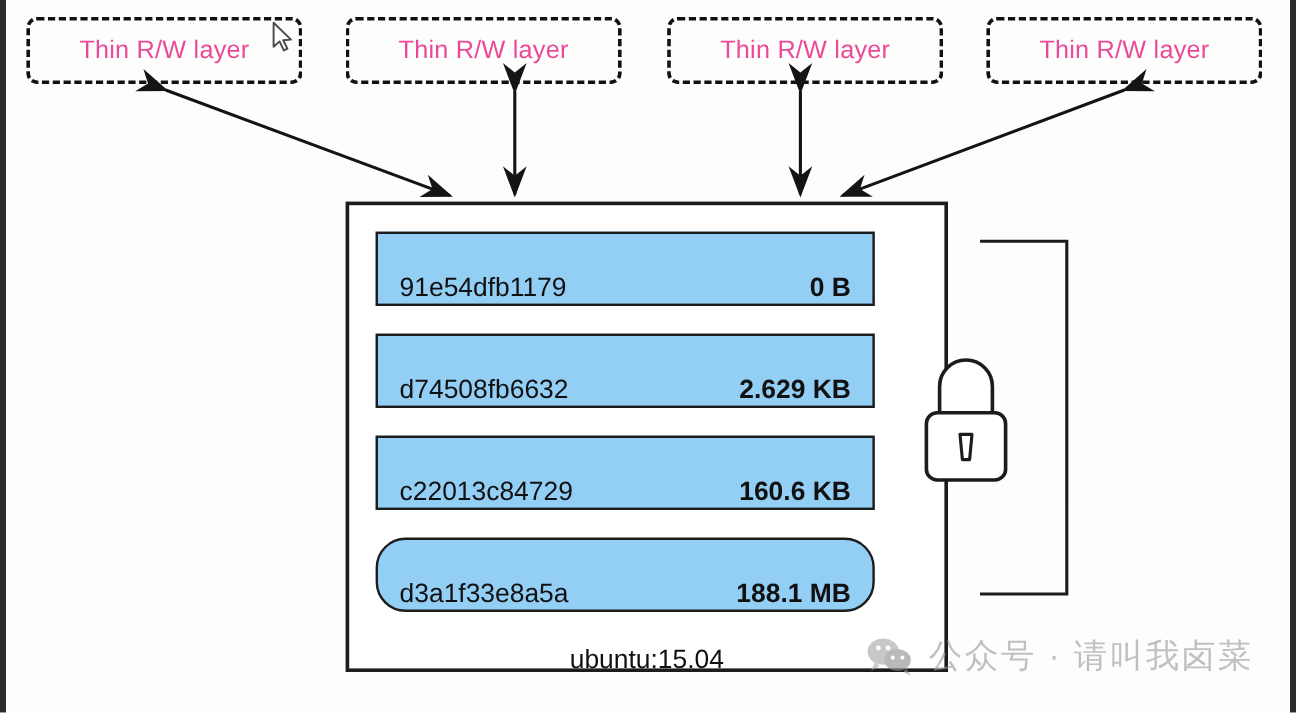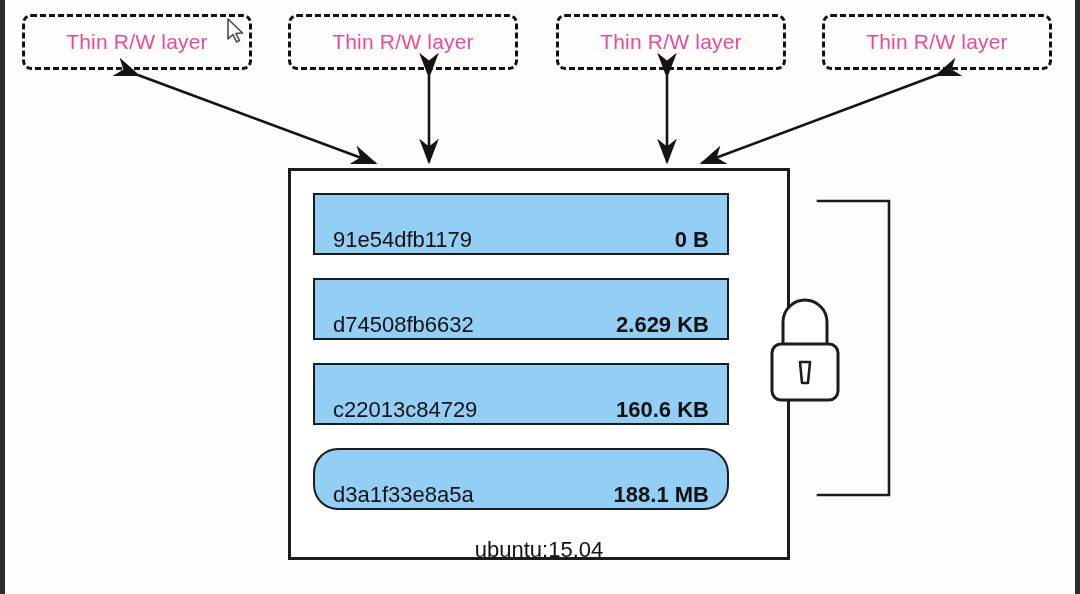--- a/index.html
+++ b/index.html
@@ -195,18 +195,31 @@
 
     <path d="M 818,201 L 889,201 L 889,495 L 818,495" fill="none" stroke="#1c1c1c" stroke-width="2.6" stroke-linecap="square" stroke-linejoin="miter"></path>
 
     <g>
       <path d="M 783,345 L 783,322 A 22,22 0 0 1 827,322 L 827,345" fill="#ffffff" stroke="#1c1c1c" stroke-width="3"></path>
       <rect x="772" y="344" width="66" height="56" rx="9" ry="9" fill="#ffffff" stroke="#1c1c1c" stroke-width="3"></rect>
       <path d="M 800,362 L 810,362 L 808,383 L 802,383 Z" fill="#ffffff" stroke="#1c1c1c" stroke-width="2.6" stroke-linejoin="round"></path>
     </g>
   </svg>
 
+  <div class="watermark">
+    <svg width="40" height="34" viewBox="0 0 40 34">
+      <ellipse cx="14" cy="13" rx="13" ry="11" fill="#a8a8a8"></ellipse>
+      <path d="M7 22 L4 29 L11 25 Z" fill="#a8a8a8"></path>
+      <circle cx="10" cy="10" r="2" fill="#ffffff"></circle>
+      <circle cx="18" cy="10" r="2" fill="#ffffff"></circle>
+      <ellipse cx="26" cy="20" rx="11" ry="9" fill="#8f8f8f"></ellipse>
+      <path d="M33 27 L37 33 L31 30 Z" fill="#8f8f8f"></path>
+      <circle cx="22" cy="18" r="1.7" fill="#ffffff"></circle>
+      <circle cx="30" cy="18" r="1.7" fill="#ffffff"></circle>
+    </svg>
+    <span class="watermark-text">公众号 · 请叫我卤菜</span>
+  </div>
 
   <svg class="cursor" viewBox="0 0 20 28">
     <path d="M2,1 L2,21 L7,16.5 L10.5,24 L13.5,22.5 L10,15.5 L16.5,15 Z" fill="#ffffff" stroke="#4a4a4a" stroke-width="1.6" stroke-linejoin="round"></path>
   </svg>
 
 </div>
 
 </body></html>

